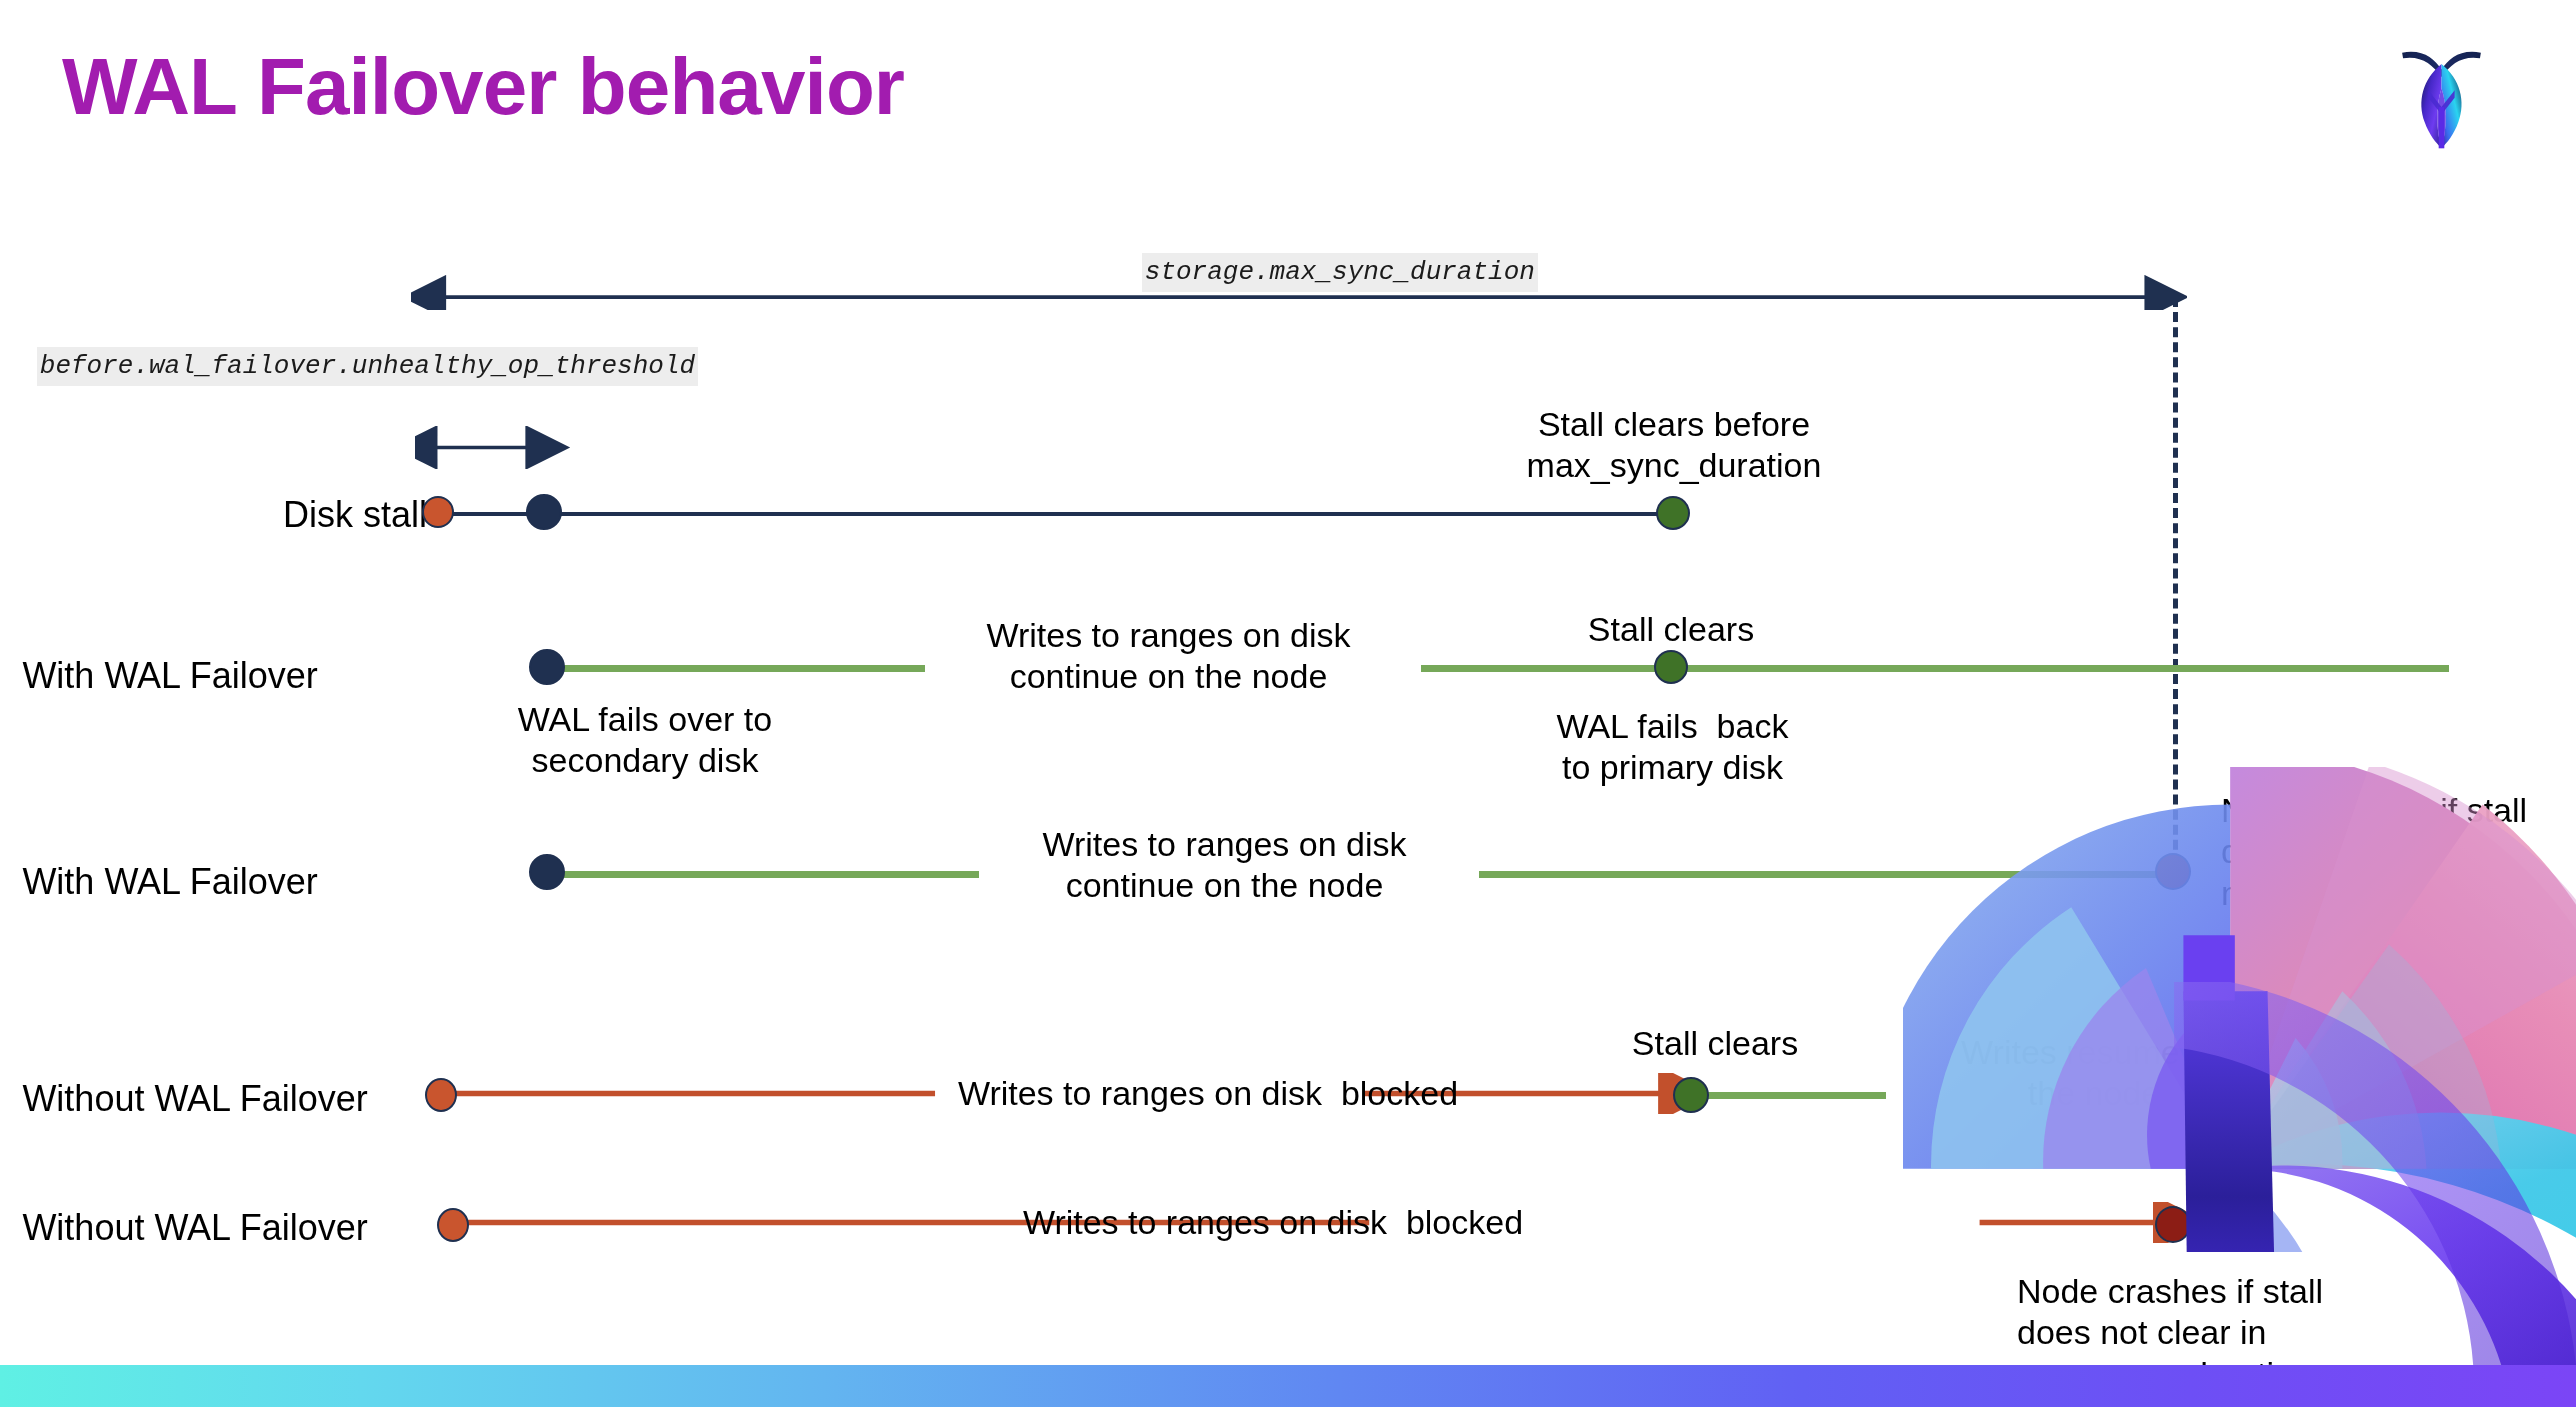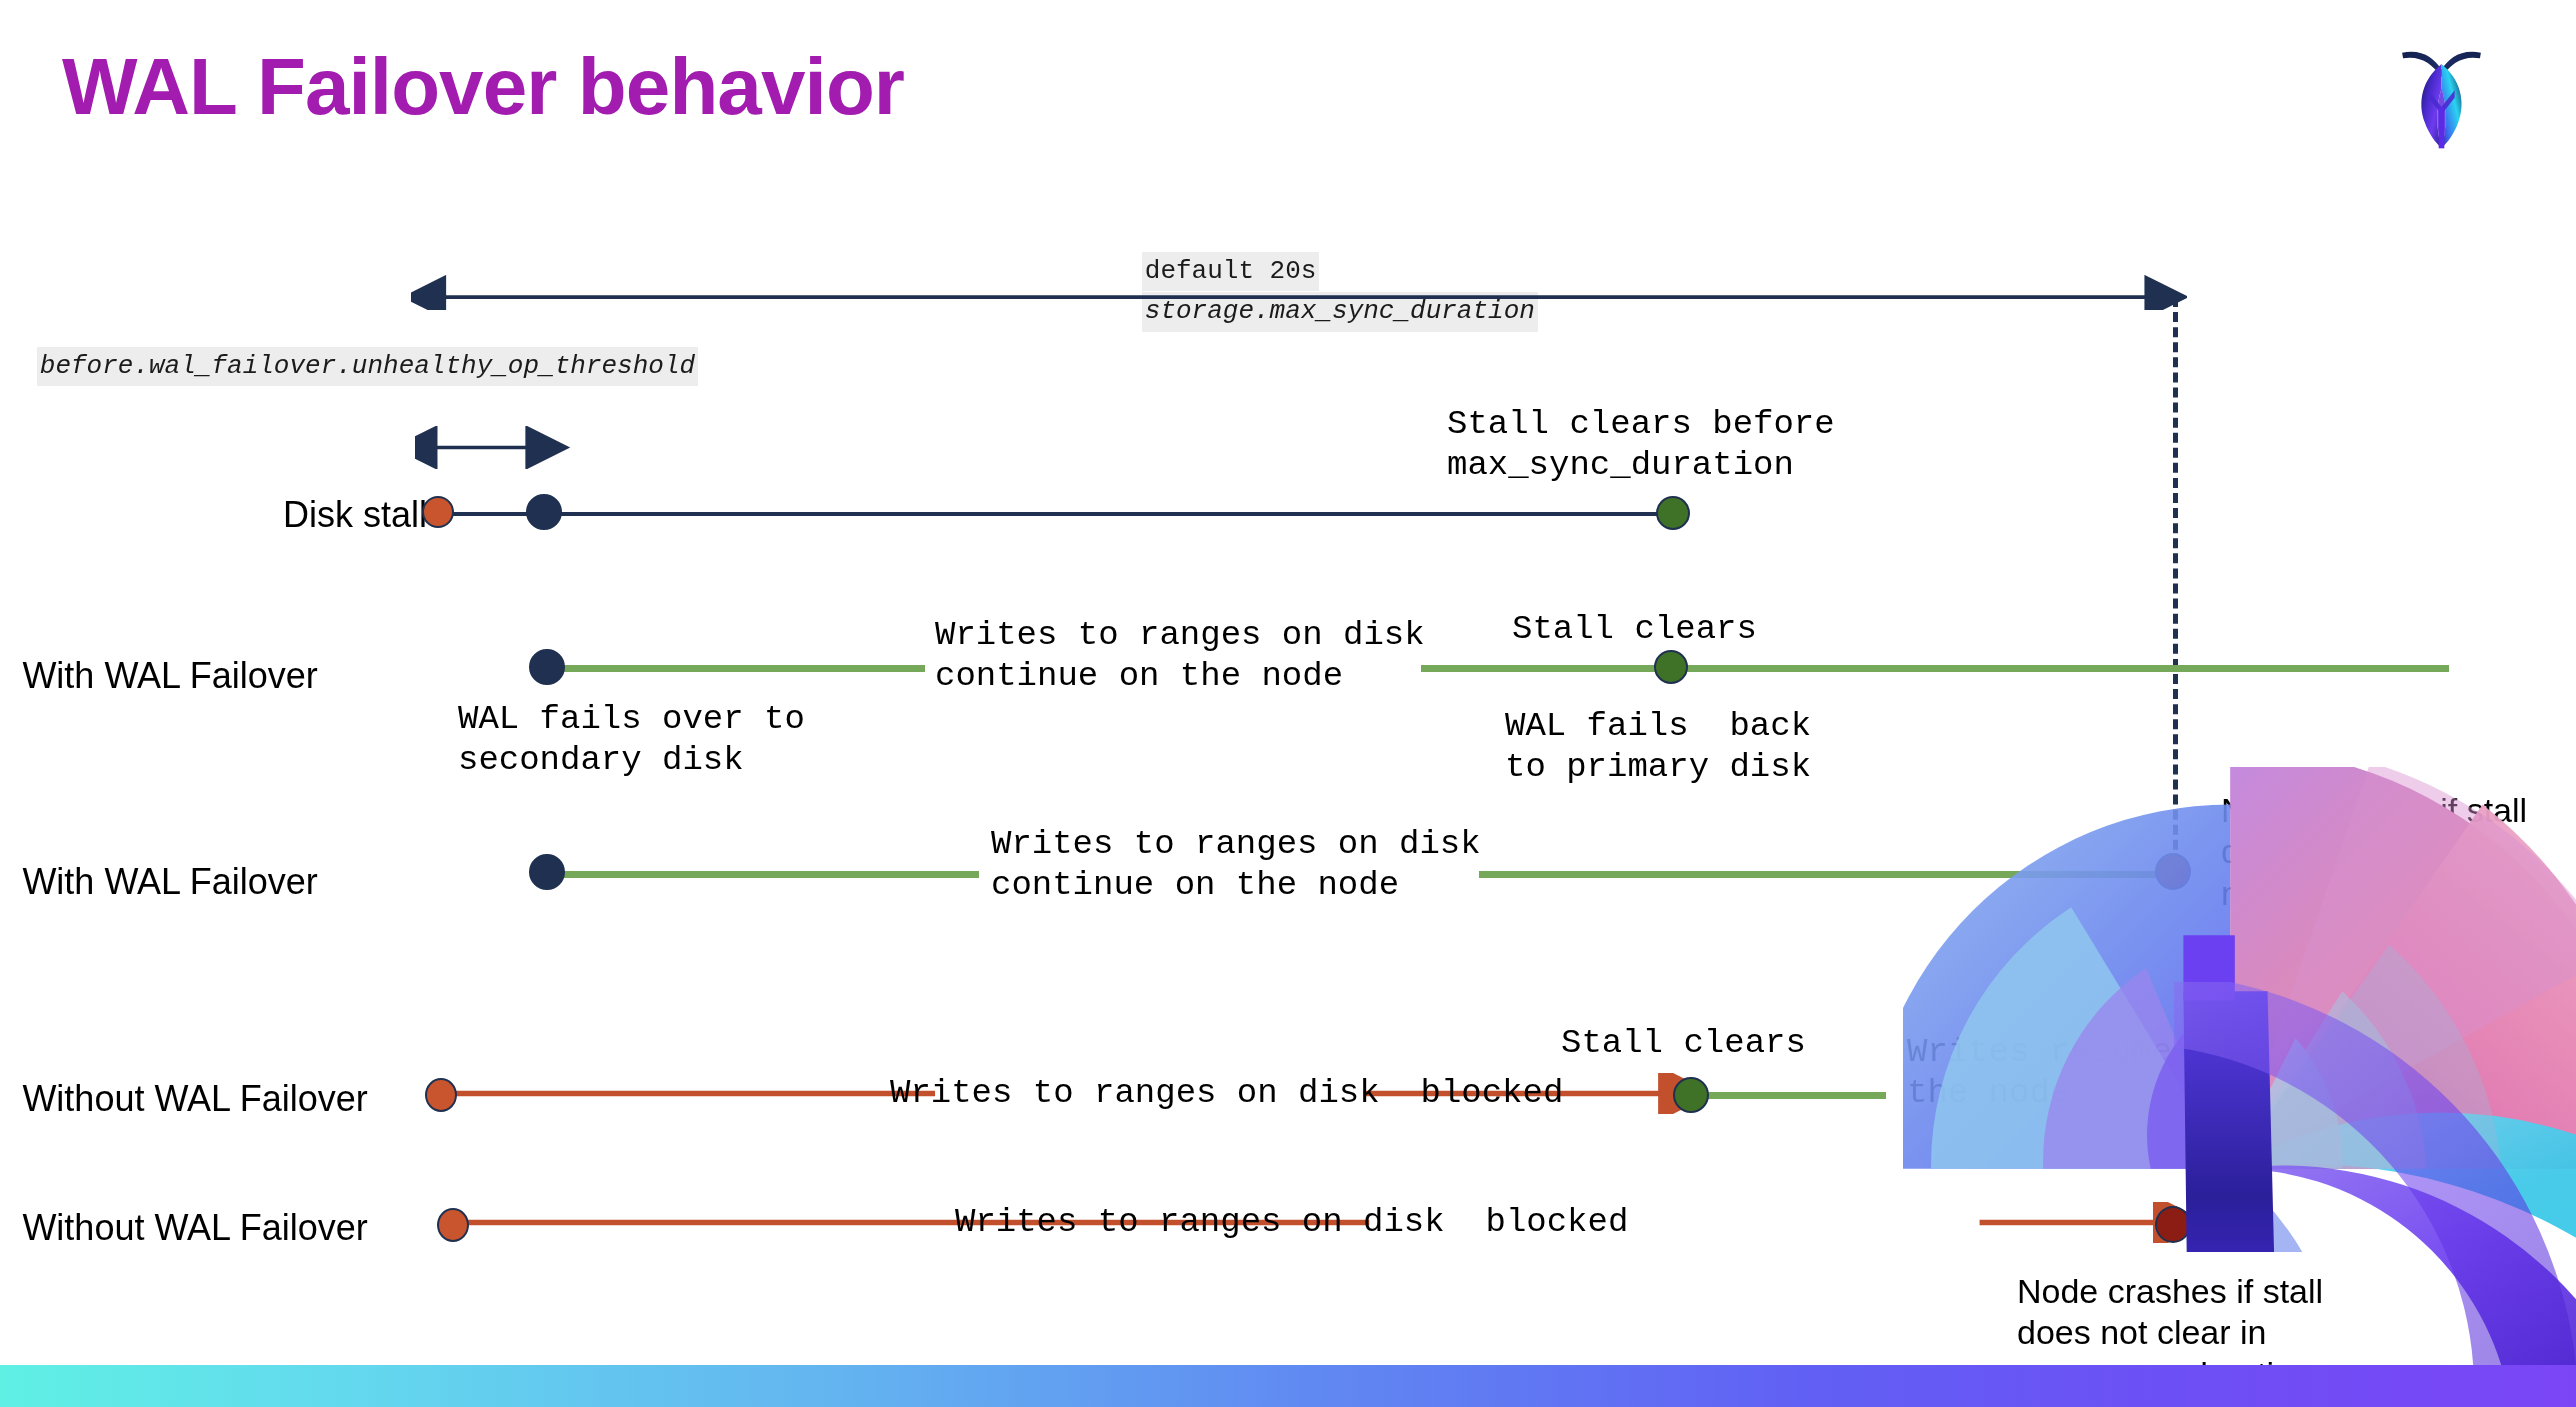--- a/index.html
+++ b/index.html
@@ -83,21 +83,21 @@
   }
 
   
   .annot {
     position: absolute;
     font-size: 34px;
     line-height: 1.22;
     color: #000000;
     white-space: pre;
   }
-  .annot.center { text-align: left; font-family: Liberation Mono, monospace; }
+  .annot.center { text-align: center; }
   .annot.left   { text-align: left; }
 
   
   .tl {
     position: absolute;
     height: 0;
     border-top-style: solid;
   }
   .tl.navy  { border-top-color: #1f3050; border-top-width: 4.7px; }
   .tl.green { border-top-color: #7aa köp; }
@@ -185,21 +185,20 @@
                C 50 104, 50 78, 56 60 Z" fill="url(#lg1)"></path>
       <path d="M56 34 C 76 50, 82 74, 74 96 C 69 110, 62 118, 56 124
                C 62 104, 62 78, 56 60 Z" fill="url(#lg2)"></path>
       <path d="M56 60 C 50 78, 50 104, 56 124 C 62 104, 62 78, 56 60 Z" fill="#5b2ae0" opacity="0.85"></path>
       <path d="M42 62 L 56 80 L 70 62 L 70 70 L 56 88 L 42 70 Z" fill="#4a2ad0" opacity="0.9"></path>
       <rect x="53" y="80" width="6" height="44" fill="#5a2ae6"></rect>
     </svg>
   </div>
 
   <div class="code-callout" id="callout-max-sync">
-    <div><span>default 20s</span></div>
     <div class="ln2"><span>storage.max_sync_duration</span></div>
   </div>
 
   <div class="code-callout" id="callout-unhealthy">
     <div class="ln2"><span>before.wal_failover.unhealthy_op_threshold</span></div>
   </div>
 
   <svg class="arrowline" style="left:411px; top:273px; width:1776px; height:37px;" viewBox="0 0 1900 40" width="1776" height="37">
     <defs>
       <marker id="arrL" markerWidth="14" markerHeight="14" refX="11" refY="6" orient="auto" markerUnits="strokeWidth">

